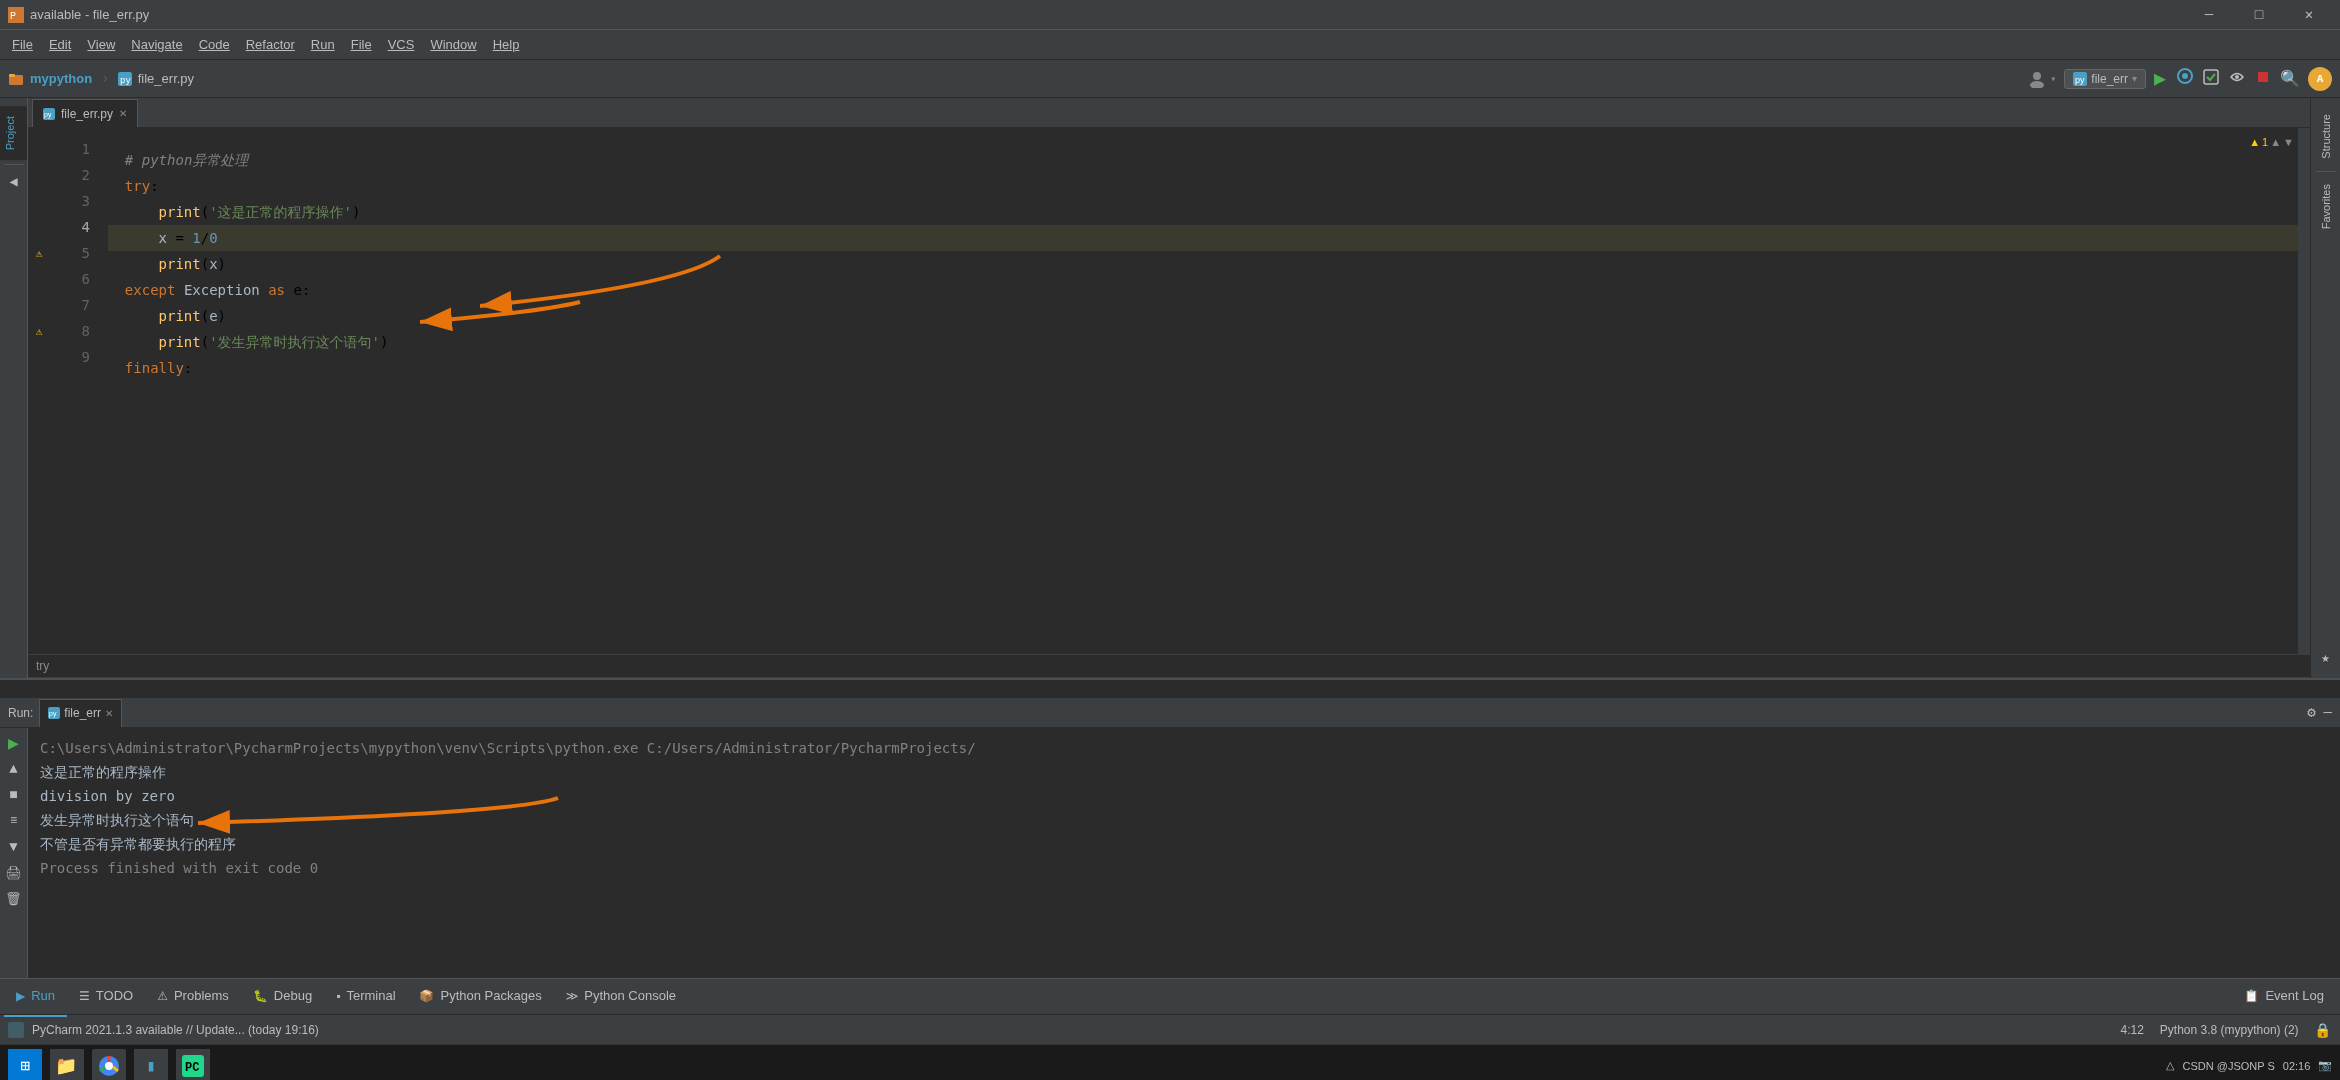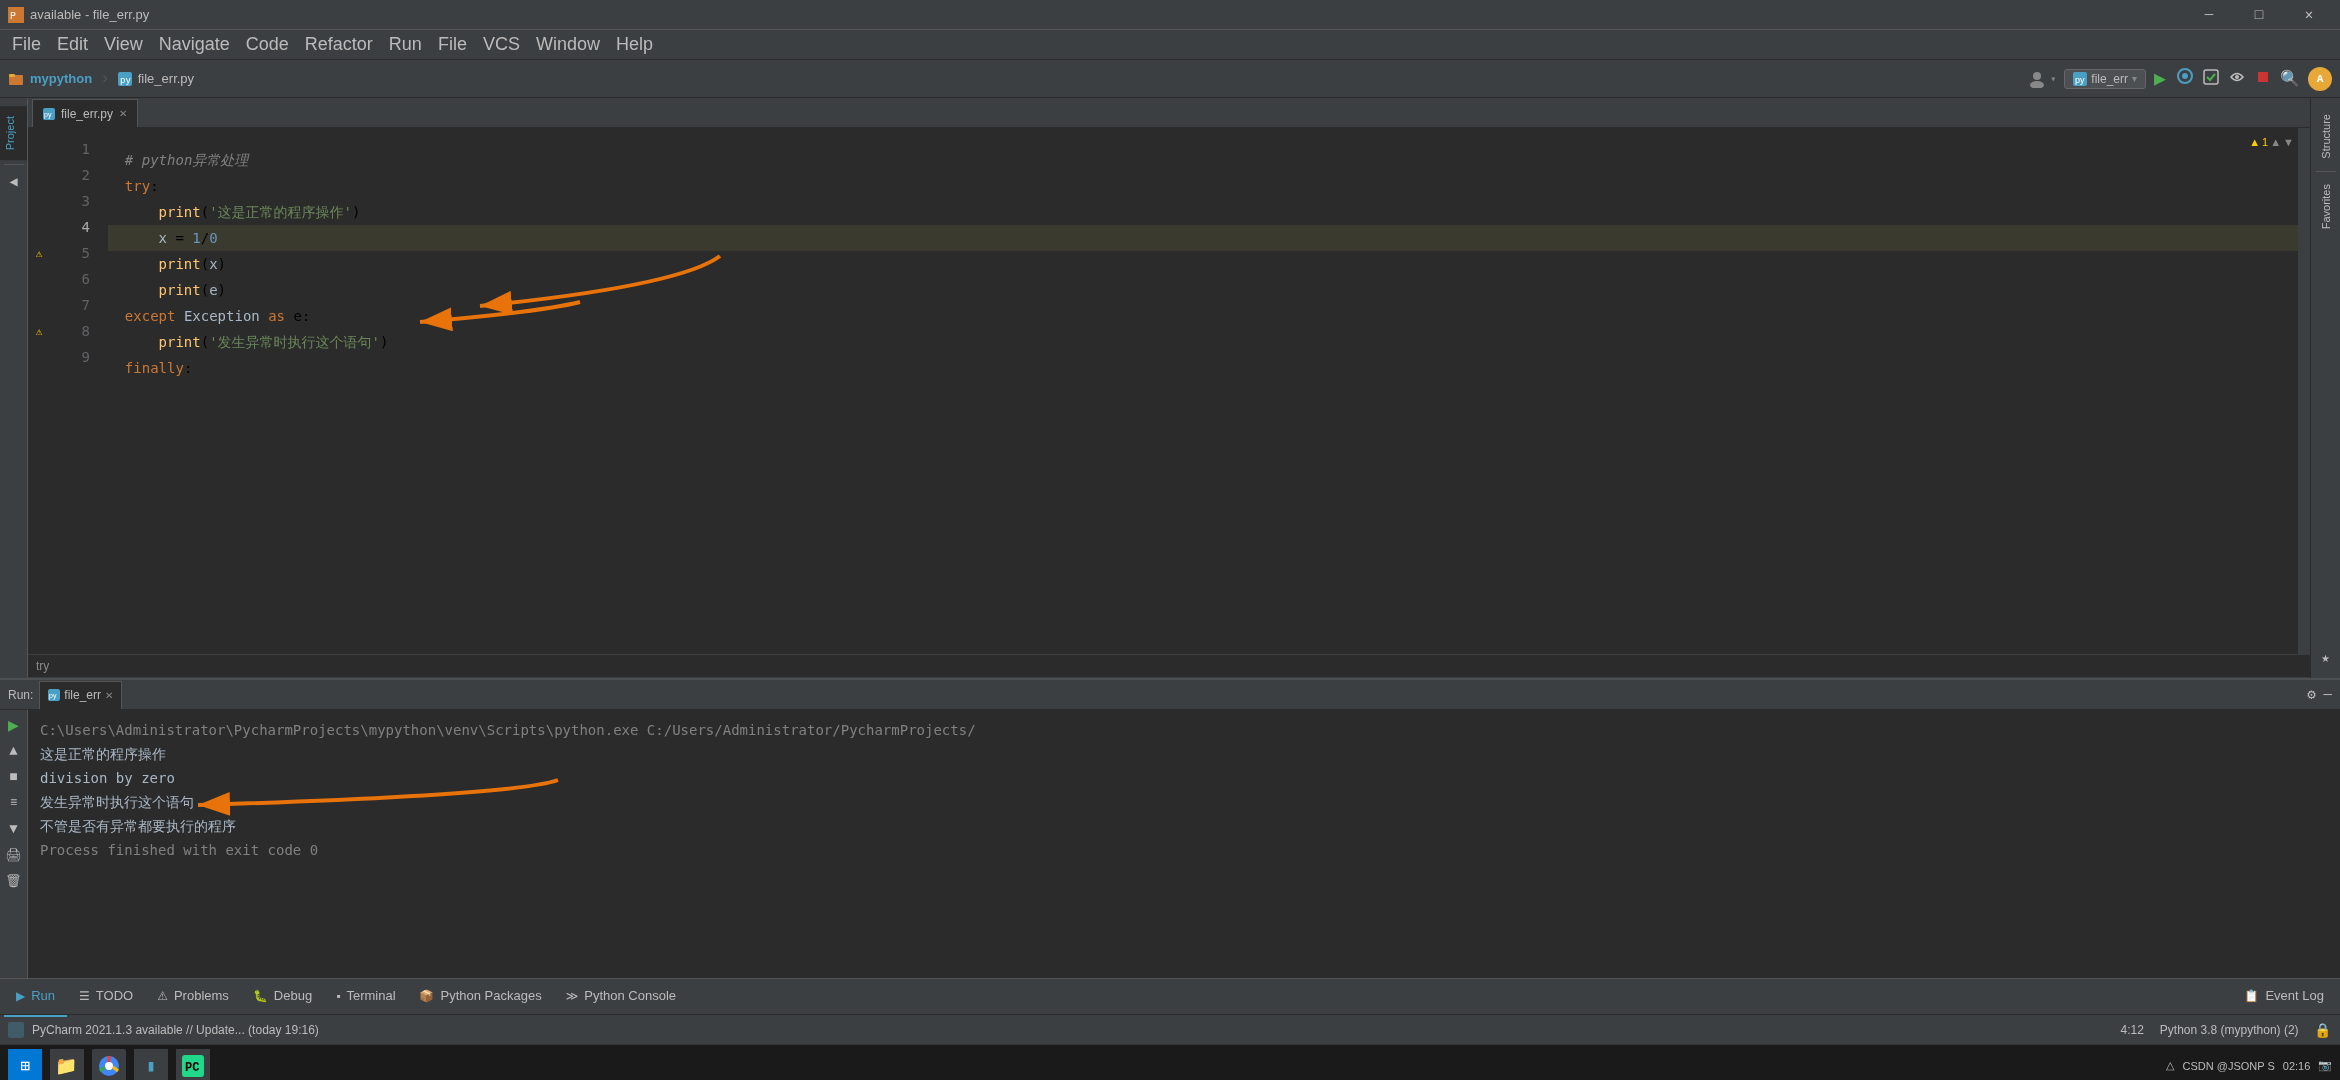--- a/index.html
+++ b/index.html
@@ -63,24 +63,25 @@
       width: 100%;
       height: 30px;
       background: #3c3f41;
       display: flex;
       align-items: center;
       padding: 0 4px;
       border-bottom: 1px solid #2b2b2b;
     }
     .menu-item {
       color: #bbbbbb;
-      font-size: 18px;
+      font-size: 13px;
       font-family: Arial, sans-serif;
       padding: 4px 8px;
       cursor: pointer;
+      text-decoration: underline;
     }
 
     
     #toolbar {
       width: 100%;
       height: 38px;
       background: #3c3f41;
       display: flex;
       align-items: center;
       padding: 0 8px;
@@ -267,20 +268,21 @@
       display: flex;
       flex-direction: column;
     }
     #run-panel-header {
       height: 30px;
       background: #3c3f41;
       display: flex;
       align-items: center;
       padding: 0 8px;
       border-bottom: 1px solid #2b2b2b;
+      margin-top: 18px;
     }
     #run-label {
       color: #bbbbbb;
       font-size: 12px;
       font-family: Arial, sans-serif;
       margin-right: 8px;
     }
     .run-file-tab {
       height: 28px;
       background: #2b2b2b;
@@ -580,23 +582,23 @@
         <div class="code-line">  <span class="comment">#</span> <span class="comment">python异常处理</span></div>
 
         <div class="code-line">  <span class="kw">try</span><span>:</span></div>
 
         <div class="code-line">      <span class="fn">print</span><span>(</span><span class="str">'这是正常的程序操作'</span><span>)</span></div>
 
         <div class="code-line line-highlight">      <span class="var">x</span><span> = </span><span class="num">1</span><span>/</span><span class="num">0</span></div>
 
         <div class="code-line">      <span class="fn">print</span><span>(</span><span class="var">x</span><span>)</span></div>
 
+        <div class="code-line">  <span class="kw">except</span><span> </span><span style="color:#a9b7c6;">Exception</span><span> </span><span class="kw">as</span><span> e:</span></div>
+
         <div class="code-line">      <span class="fn">print</span><span>(</span><span class="var">e</span><span>)</span></div>
-
-        <div class="code-line">  <span class="kw">except</span><span> </span><span style="color:#a9b7c6;">Exception</span><span> </span><span class="kw">as</span><span> e:</span></div>
 
         <div class="code-line">      <span class="fn">print</span><span>(</span><span class="str">'发生异常时执行这个语句'</span><span>)</span></div>
 
         <div class="code-line">  <span class="kw">finally</span><span>:</span></div>
 
         <svg style="position:absolute;left:200px;top:108px;pointer-events:none;" width="440" height="90">
           <defs>
             <marker id="arr1" markerWidth="8" markerHeight="6" refX="8" refY="3" orient="auto">
               <polygon points="0 0, 8 3, 0 6" fill="#e8730a"></polygon>
             </marker>

